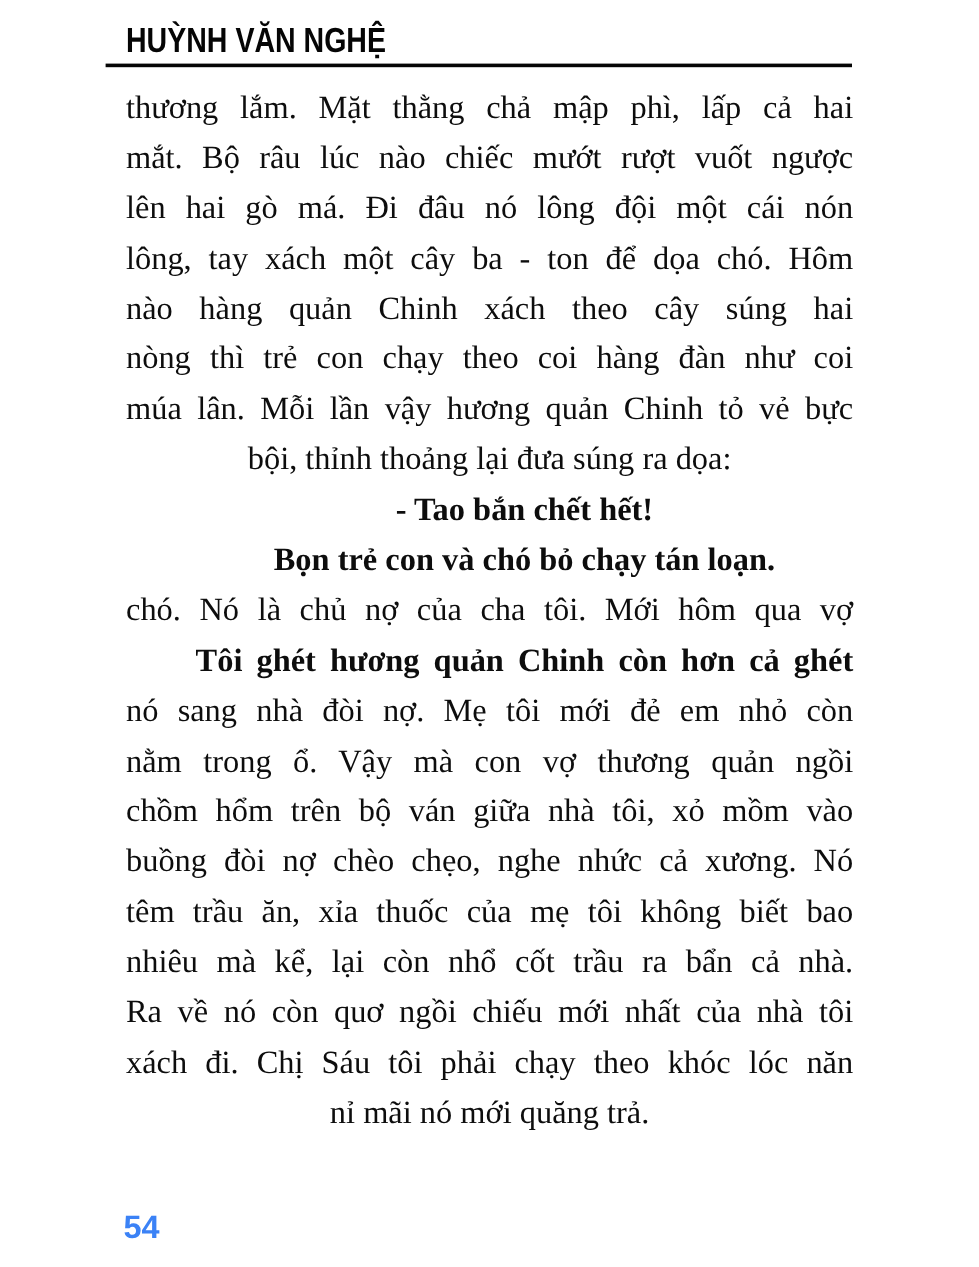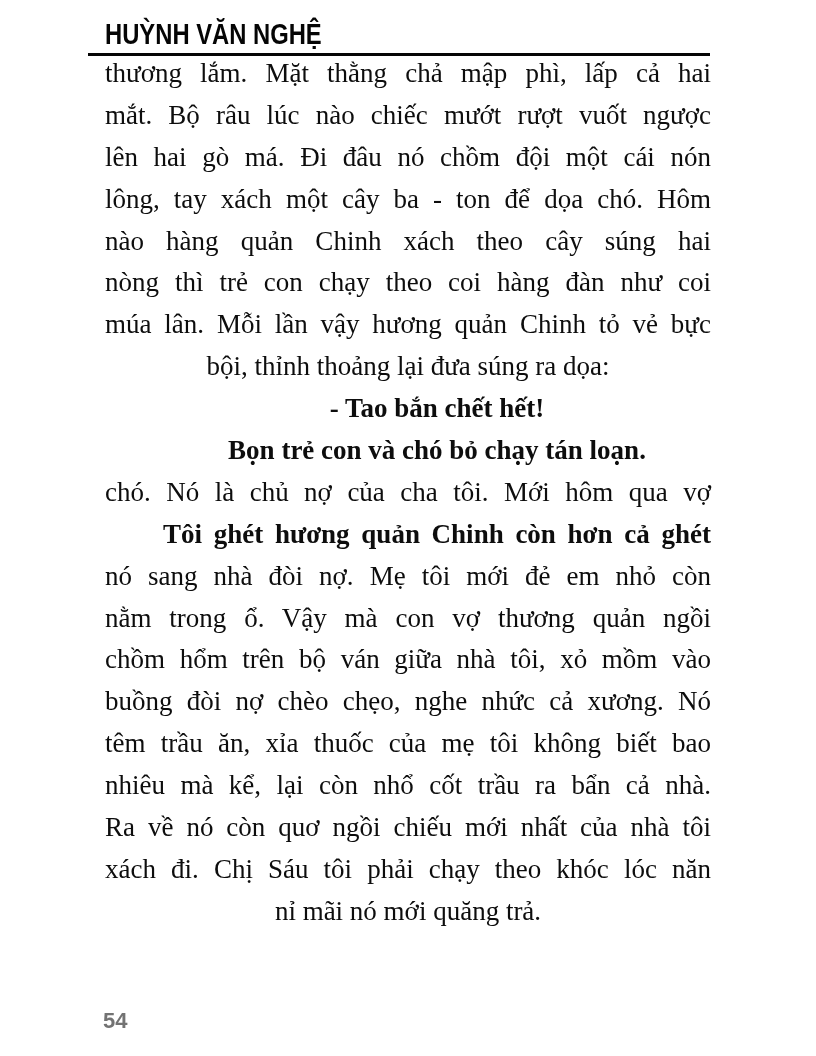--- a/index.html
+++ b/index.html
@@ -18,52 +18,52 @@
     font-family:"Liberation Sans","DejaVu Sans",sans-serif;
     font-weight:700; font-size:29px; line-height:32px;
     transform:scaleX(0.82); transform-origin:left top;
     white-space:nowrap; color:#050505;
   }
   .header-rule {
     position:absolute; left:88px; top:53px;
     width:622px; height:3px; background:#050505;
   }
   .body-text {
-    position:absolute; left:105px; top:53px; width:606px;
+    position:absolute; left:105px; top:69px; width:606px;
     font-size:27px;
   }
   .paragraph { }
   .line {
     height:41.9px; line-height:41.9px;
     text-align:center;
   }
   .line.j {
     text-align:justify;
     text-align-last:justify;
     -moz-text-align-last:justify;
   }
   .line.ind { padding-left:58px;font-weight:bold; }
   .page-number {
     position:absolute; left:103px; top:1008px;
     font-family:"Liberation Sans","DejaVu Sans",sans-serif;
-    font-weight:700; font-size:22px; color:#737373;
+    font-weight:700; font-size:27px; color:#3b82f6;
   }
 </style>
 </head>
 <body>
 
 <div class="page">
   <div class="header-title">HUỲNH VĂN NGHỆ</div>
   <div class="header-rule"></div>
 
   <div class="body-text">
       <div class="paragraph">
         <div class="line j">thương lắm. Mặt thằng chả mập phì, lấp cả hai</div>
         <div class="line j">mắt. Bộ râu lúc nào chiếc mướt rượt vuốt ngược</div>
-        <div class="line j">lên hai gò má. Đi đâu nó chồm đội một cái nón</div>
+        <div class="line j">lên hai gò má. Đi đâu nó lông đội một cái nón</div>
         <div class="line j">lông, tay xách một cây ba - ton để dọa chó. Hôm</div>
         <div class="line j">nào hàng quản Chinh xách theo cây súng hai</div>
         <div class="line j">nòng thì trẻ con chạy theo coi hàng đàn như coi</div>
         <div class="line j">múa lân. Mỗi lần vậy hương quản Chinh tỏ vẻ bực</div>
         <div class="line">bội, thỉnh thoảng lại đưa súng ra dọa:</div>
       </div>
       <div class="paragraph">
         <div class="line ind">- Tao bắn chết hết!</div>
       </div>
       <div class="paragraph">

